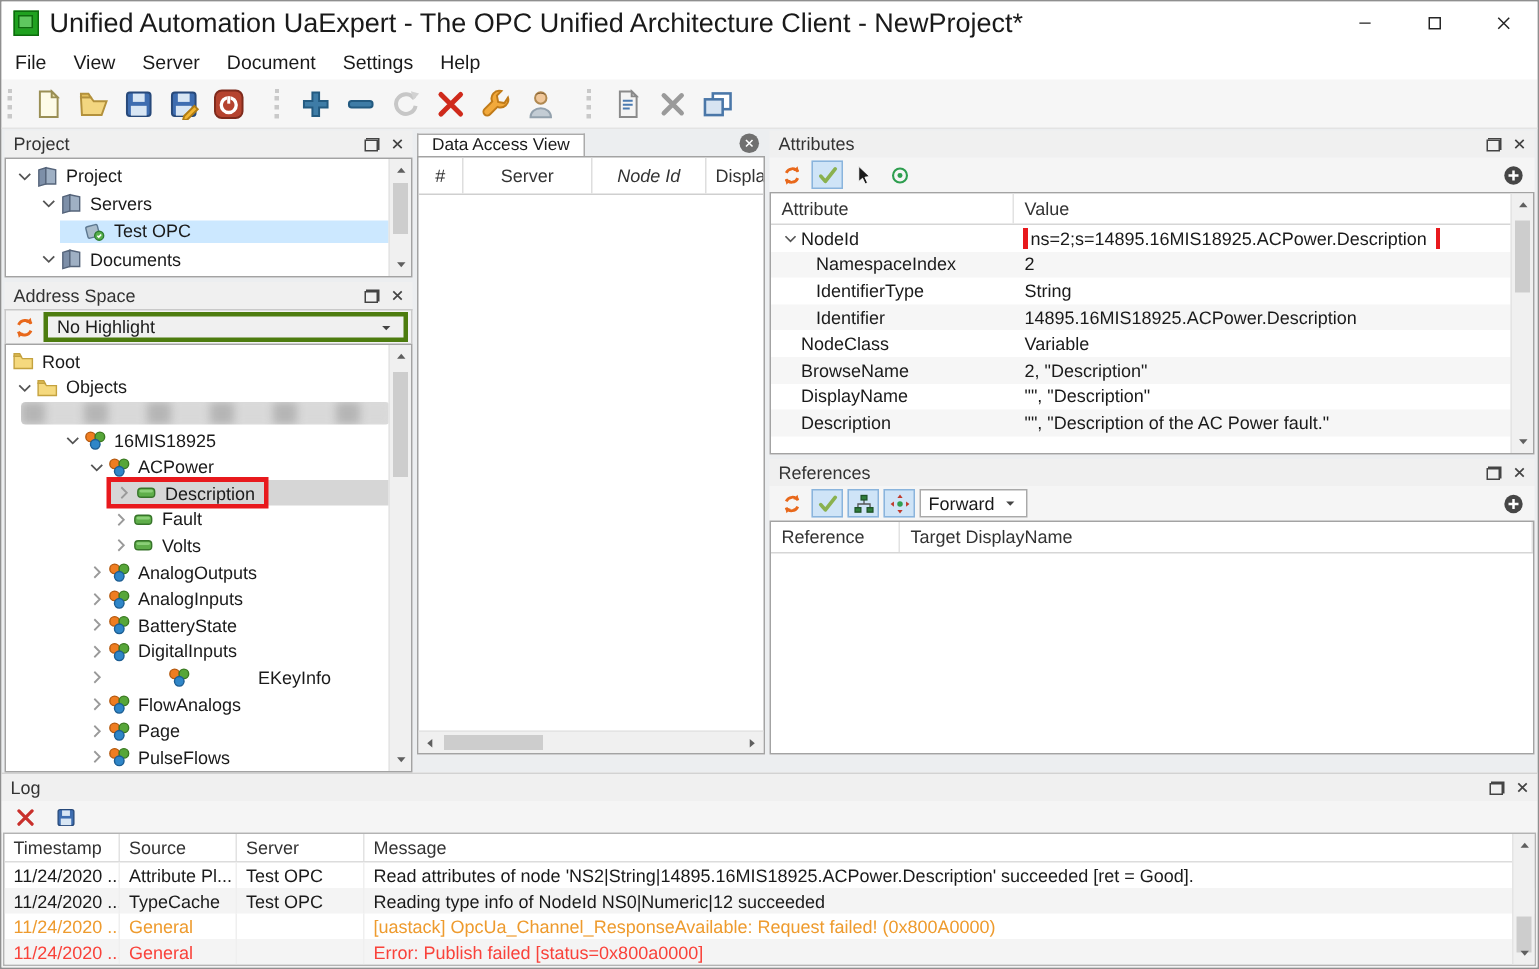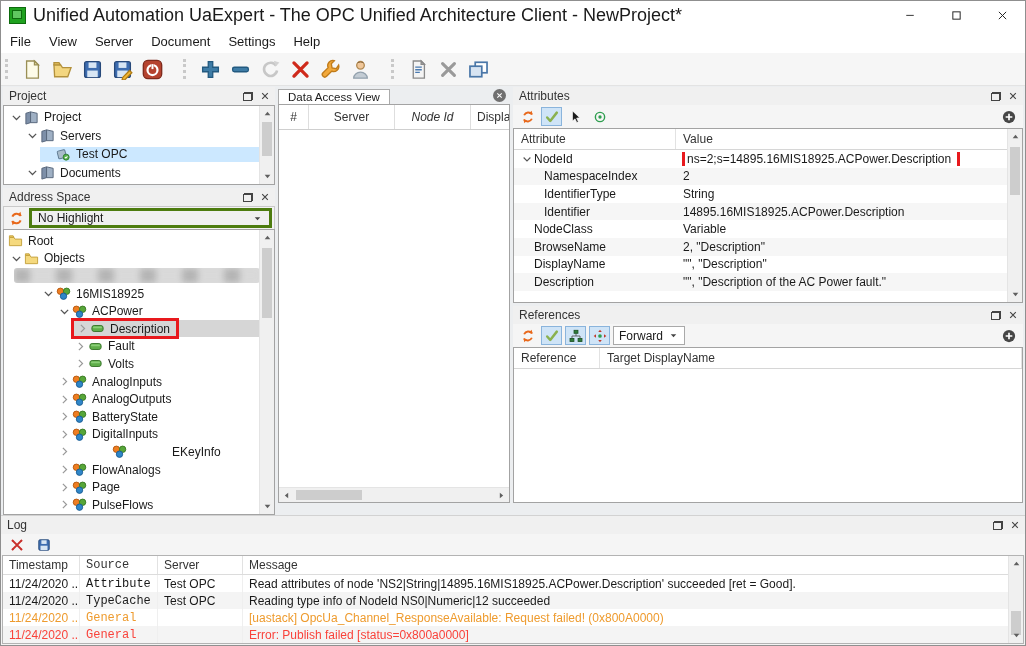--- a/index.html
+++ b/index.html
@@ -107,21 +107,21 @@
   .rc0{width:86px;padding-left:7px;overflow:hidden;white-space:nowrap;}
   .rc1{flex:1;padding-left:7px;overflow:hidden;white-space:nowrap;}
   .ref-row{display:flex;height:19px;align-items:center;}
   
   .log-panel{flex:0 0 129px;display:flex;flex-direction:column;background:#f3f3f3;border-top:1px solid #d2d2d2;}
   .log-toolbar{flex:0 0 21px;display:flex;align-items:center;gap:6px;padding:0 5px;background:#f5f5f5;}
   .log-toolbar .mt-btn svg{width:14px;height:14px;}
   .log-table{flex:1;margin:0 1px 1px 1px;background:#fff;border:1px solid #b3b3b3;display:flex;flex-direction:column;position:relative;overflow:hidden;}
   .log-hdr{display:flex;flex:0 0 19px;border-bottom:1px solid #dcdcdc;}
   .log-hdr .hdr-cell{justify-content:flex-start;padding-left:6px;border-right:1px solid #e2e2e2;}
-  .lc0{width:77px;} .lc1{width:78px;font-family:Liberation Mono, monospace;} .lc2{width:85px;} .lc3{flex:1;border-right:none!important;}
+  .lc0{width:77px;} .lc1{width:78px;} .lc2{width:85px;} .lc3{flex:1;border-right:none!important;}
   .log-row{display:flex;height:17px;align-items:center;}
   .log-row.alt{background:#f4f4f4;}
   .log-cell{overflow:hidden;white-space:nowrap;padding-left:6px;border-right:1px solid #efefef;height:100%;display:flex;align-items:center;}
   .sev-warning{color:#ee9b2e;}
   .sev-error{color:#f9423a;}
 </style>
 </head>
 <body>
 
 <div class="window">
@@ -568,41 +568,41 @@
                         <path d="M6 3.5L10.5 8 6 12.5" fill="none" stroke="#9a9a9a" stroke-width="1.5"></path>
                       </svg>
                     </span>
                     <span class="node-icon">
                       <svg viewBox="0 0 16 16" style="width:15px;height:15px">
                         <circle cx="4.7" cy="5.6" r="3.4" fill="#ef7d21" stroke="#b55a10"></circle>
                         <circle cx="11.3" cy="5.6" r="3.4" fill="#57a639" stroke="#3b7a22"></circle>
                         <circle cx="8" cy="10.9" r="3.4" fill="#2f86c8" stroke="#1d5e93"></circle>
                       </svg>
                     </span>
-                    <span class="tree-label">AnalogInputs</span>
+                    <span class="tree-label">AnalogOutputs</span>
                   </span>
                 </div>
               </div>
               <div class="tree-row">
                 <span class="row-spacer" style="width: 48px;"></span>
                 <div class="row-inner">
                   <span style="display: inline-flex; align-items: center;">
                     <span class="chev">
                       <svg viewBox="0 0 16 16" style="width:13px;height:13px">
                         <path d="M6 3.5L10.5 8 6 12.5" fill="none" stroke="#9a9a9a" stroke-width="1.5"></path>
                       </svg>
                     </span>
                     <span class="node-icon">
                       <svg viewBox="0 0 16 16" style="width:15px;height:15px">
                         <circle cx="4.7" cy="5.6" r="3.4" fill="#ef7d21" stroke="#b55a10"></circle>
                         <circle cx="11.3" cy="5.6" r="3.4" fill="#57a639" stroke="#3b7a22"></circle>
                         <circle cx="8" cy="10.9" r="3.4" fill="#2f86c8" stroke="#1d5e93"></circle>
                       </svg>
                     </span>
-                    <span class="tree-label">AnalogOutputs</span>
+                    <span class="tree-label">AnalogInputs</span>
                   </span>
                 </div>
               </div>
               <div class="tree-row">
                 <span class="row-spacer" style="width: 48px;"></span>
                 <div class="row-inner">
                   <span style="display: inline-flex; align-items: center;">
                     <span class="chev">
                       <svg viewBox="0 0 16 16" style="width:13px;height:13px">
                         <path d="M6 3.5L10.5 8 6 12.5" fill="none" stroke="#9a9a9a" stroke-width="1.5"></path>

